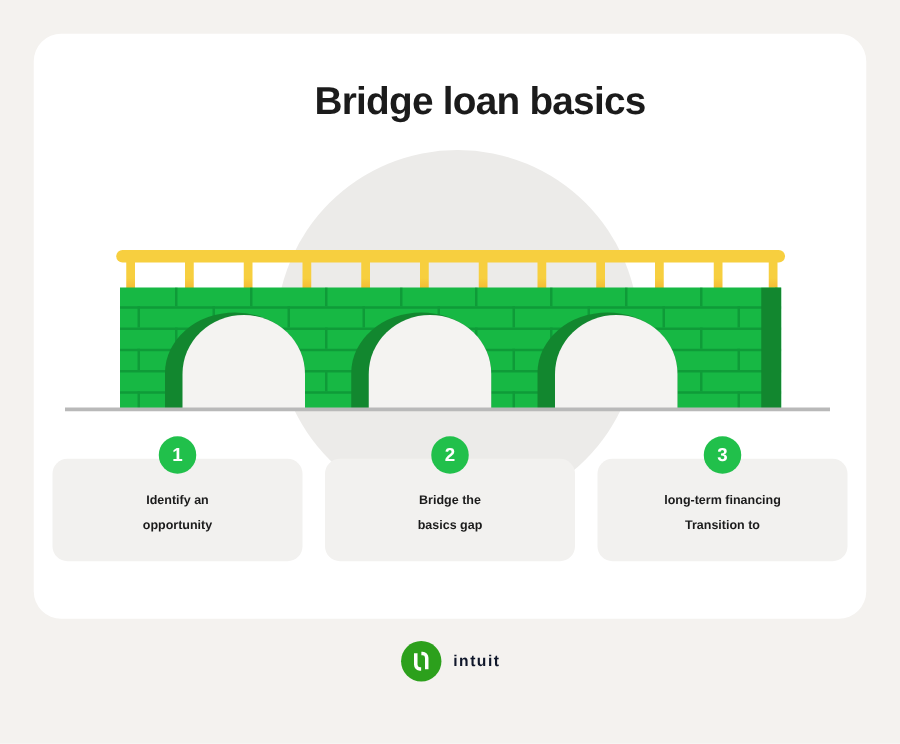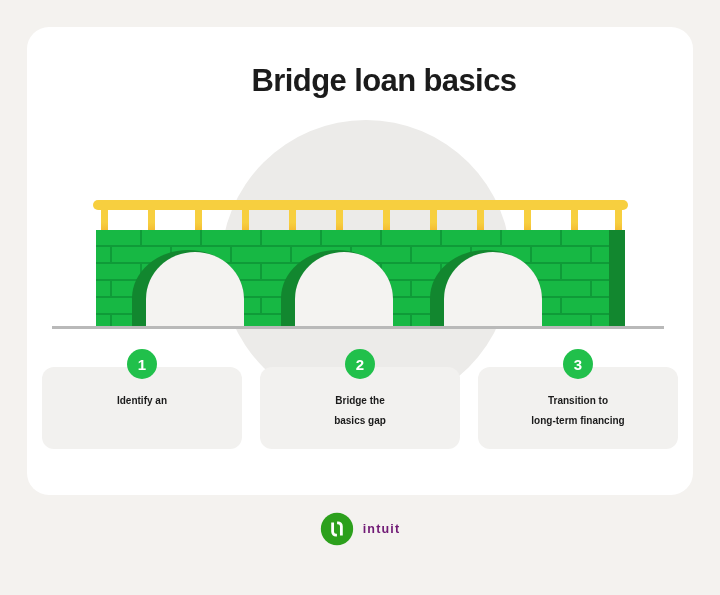--- a/index.html
+++ b/index.html
@@ -212,21 +212,21 @@
   .logo-words {
     display: flex;
     flex-direction: column;
     justify-content: center;
     line-height: 1;
   }
   .logo-intuit {
     font-size: 12.5px;
     font-weight: 700;
     letter-spacing: 1.2px;
-    color: #701a75;
+    color: #0f172a;
     font-family: "Liberation Sans", sans-serif;
   }
   .logo-qb {
     font-size: 19px;
     font-weight: 700;
     letter-spacing: -0.3px;
     color: #2b2b2b;
     margin-top: 2px;
     font-family: "Liberation Sans", sans-serif;
   }
@@ -340,36 +340,37 @@
 
       <div class="ground"></div>
     </div>
 
     <div class="steps">
 
       <div class="step step-1">
         <div class="badge">1</div>
         <div class="step-text">
           <div>Identify an</div>
+          <div>opportunity</div>
         </div>
       </div>
 
       <div class="step step-2">
         <div class="badge">2</div>
         <div class="step-text">
           <div>Bridge the</div>
           <div>basics gap</div>
         </div>
       </div>
 
       <div class="step step-3">
         <div class="badge">3</div>
         <div class="step-text">
+          <div>long-term financing</div>
           <div>Transition to</div>
-          <div>long-term financing</div>
         </div>
       </div>
 
     </div>
   </div>
 
   <div class="logo">
     <svg class="logo-mark" viewBox="0 0 40 40">
       <circle cx="20" cy="20" r="19" fill="#2ca01c"></circle>
       <path d="M13.2 12.4v10.9a5.6 5.6 0 0 0 5.6 5.6h1.1v-3.3h-1.1a2.3 2.3 0 0 1-2.3-2.3V12.4z" fill="#ffffff"></path>

